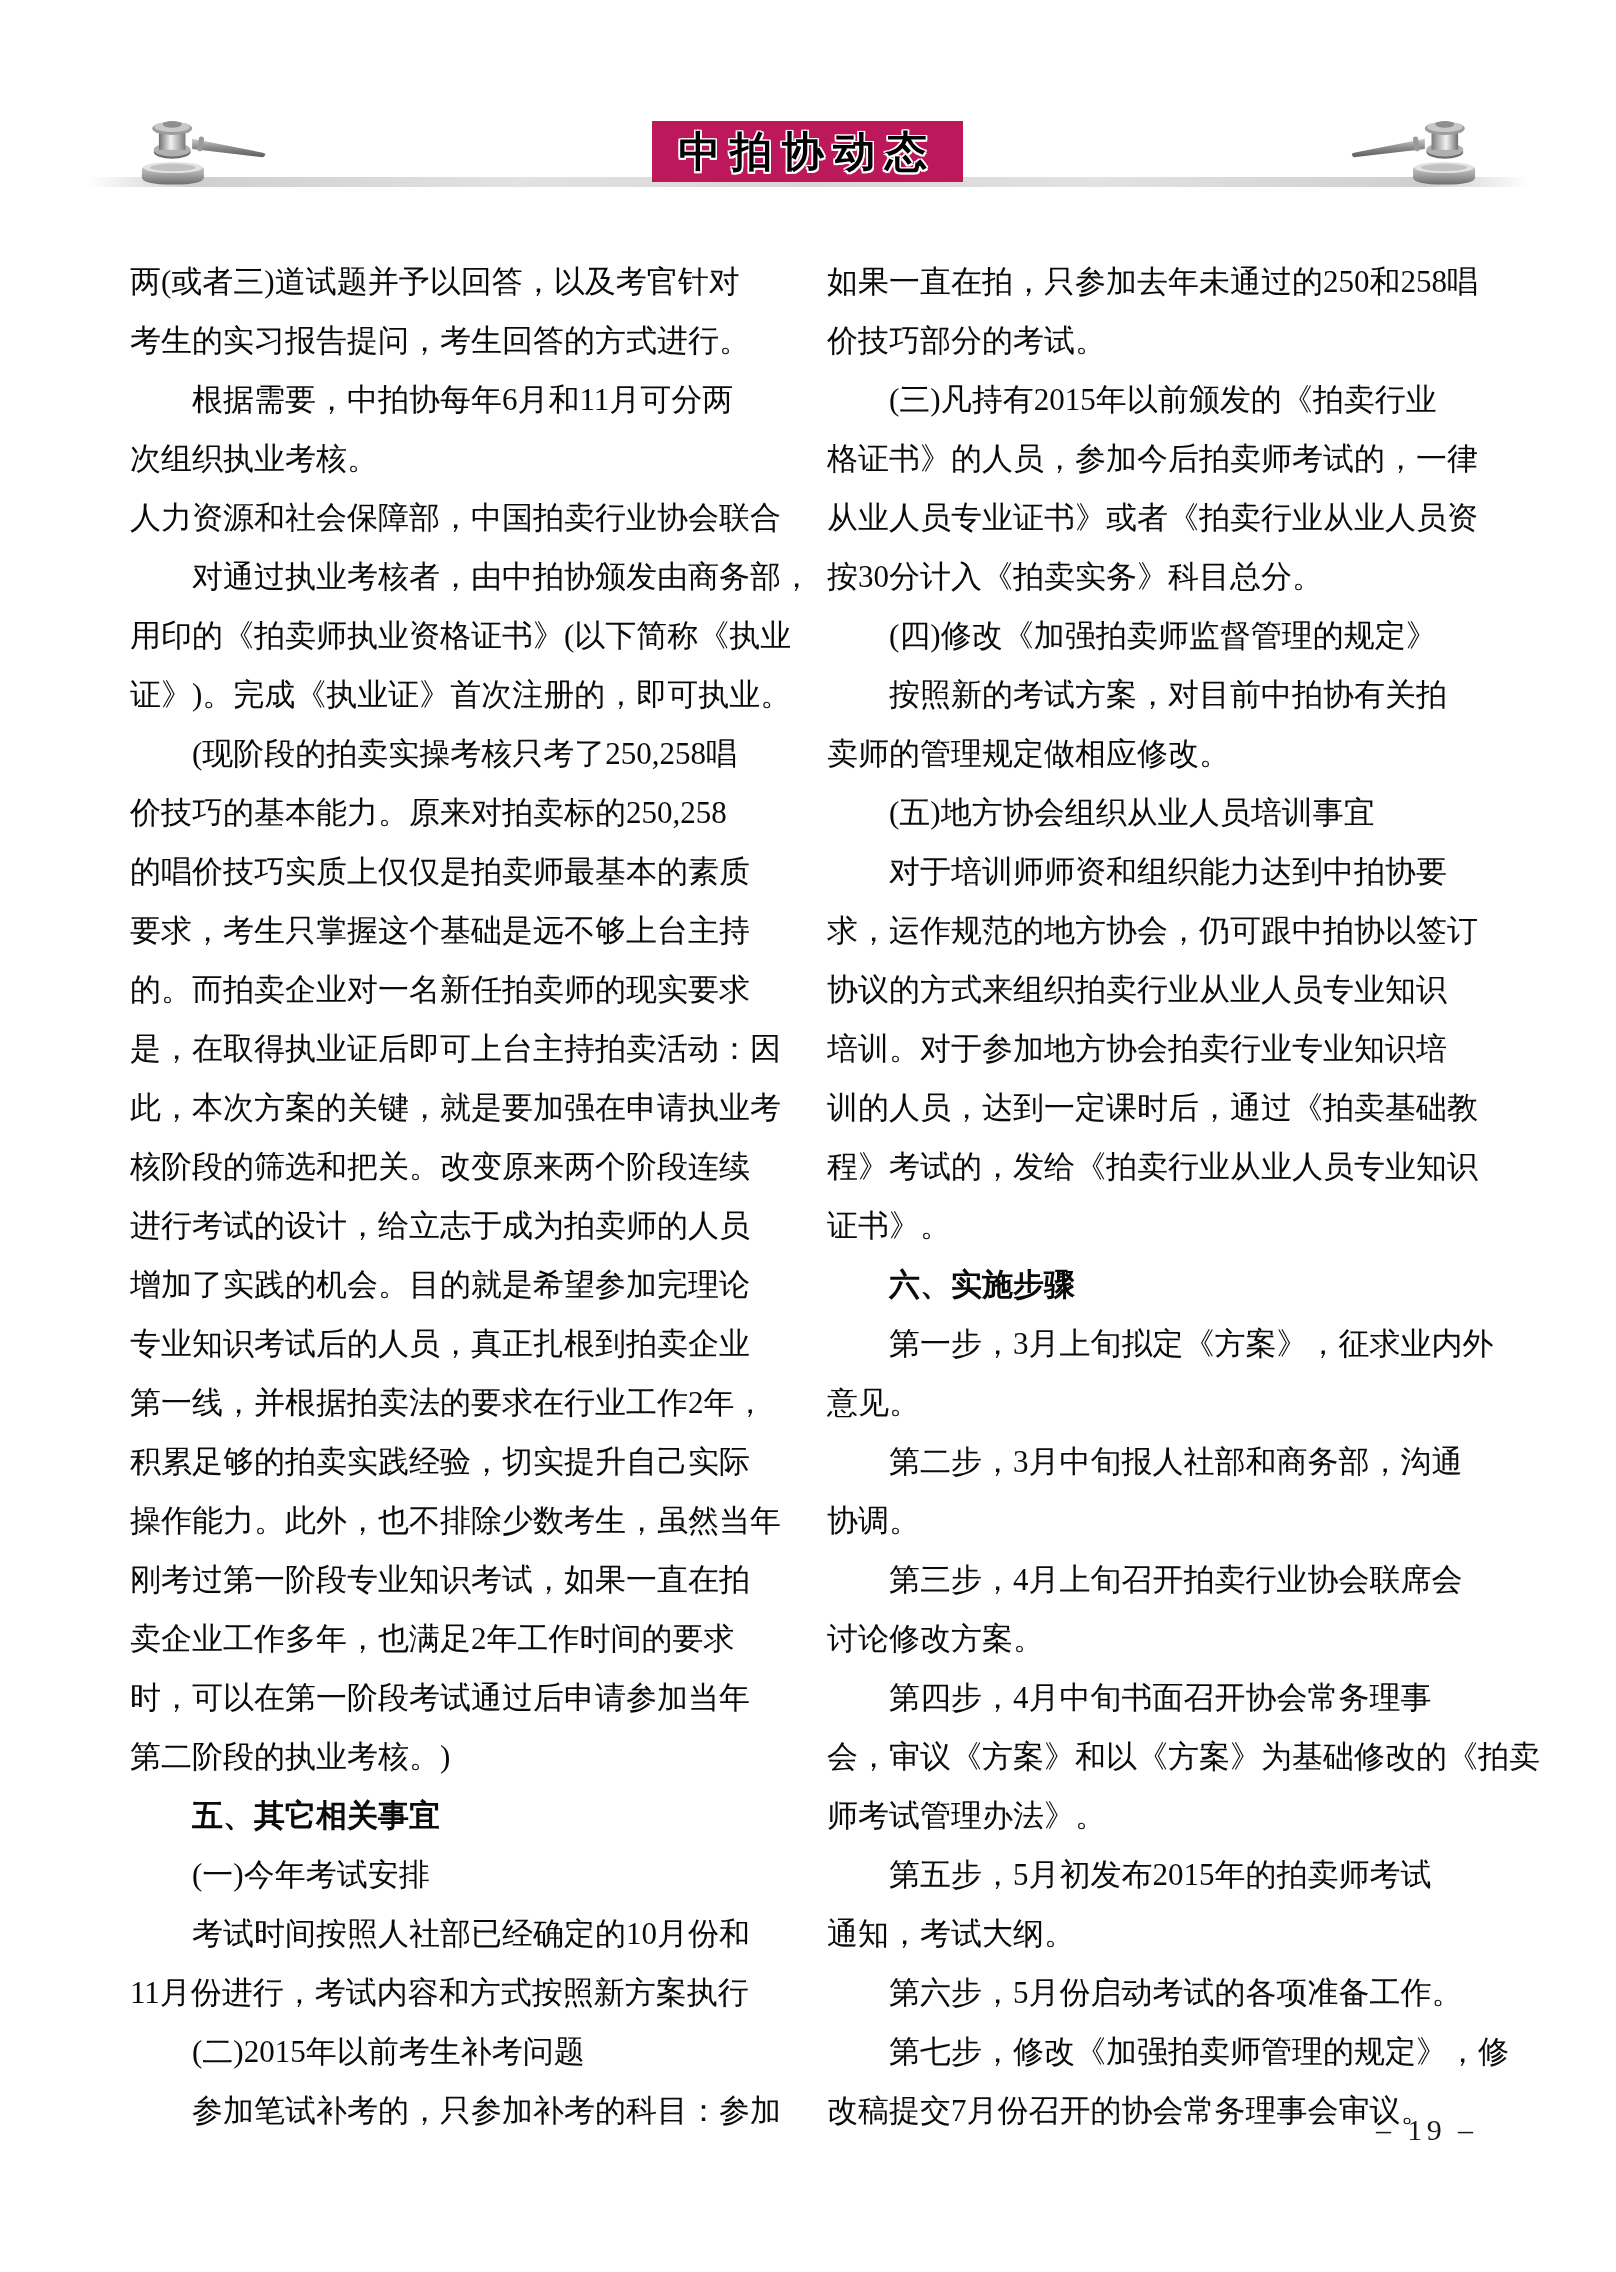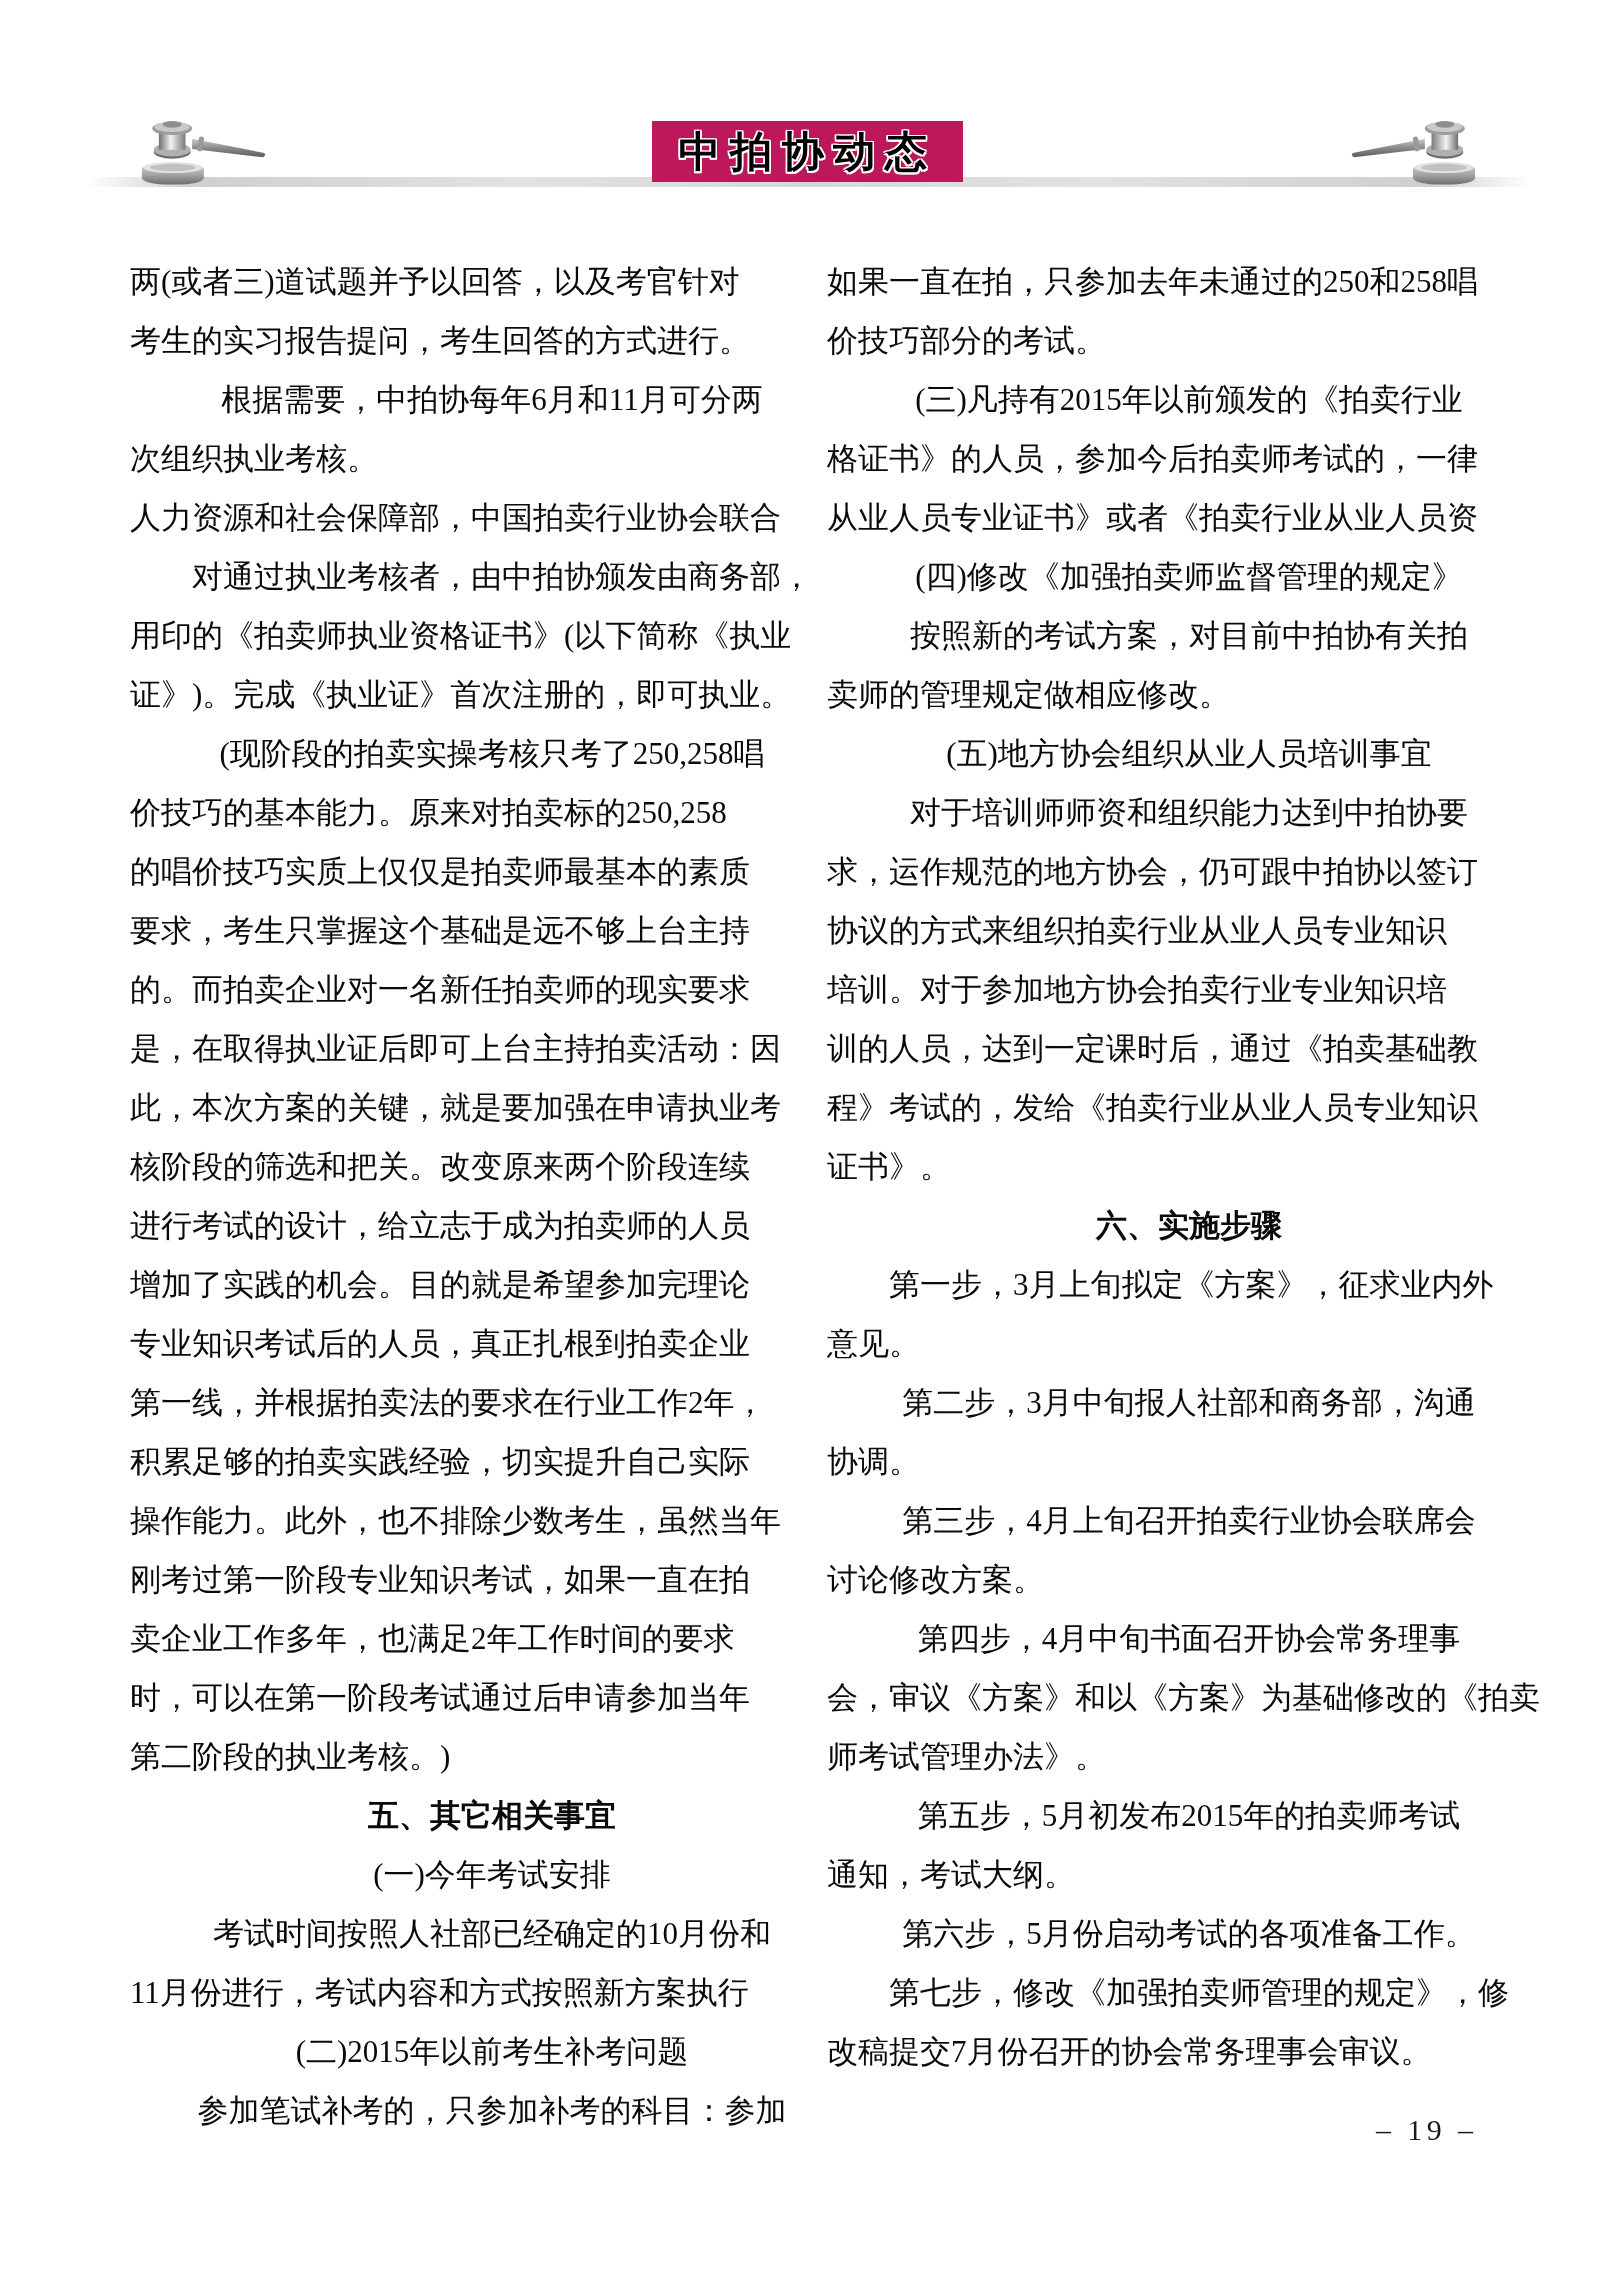--- a/index.html
+++ b/index.html
@@ -37,21 +37,21 @@
   .gavel.right{left:1345px;transform:scaleX(-1);}
   
   .column{
     position:absolute;top:252px;width:662px;
     font-size:31px;line-height:59px;
     white-space:nowrap;
   }
   .column.left{left:130px;}
   .column.right{left:827px;}
   .line{height:59px;}
-  .line.indent{text-indent:2em;text-align:center;}
+  .line.indent{text-indent:2em;}
   .line.heading{
     font-family:"Liberation Sans","DejaVu Sans",sans-serif;
     font-weight:700;
   }
   
   .page-number{
     position:absolute;top:2113px;left:1376px;
     font-size:30px;letter-spacing:4.4px;color:#1a1a1a;
   }
 </style>
@@ -147,20 +147,21 @@
     <div class="line">11月份进行，考试内容和方式按照新方案执行</div>
     <div class="line indent">(二)2015年以前考生补考问题</div>
     <div class="line indent">参加笔试补考的，只参加补考的科目：参加</div>
   </div>
 <div class="column right">
     <div class="line">如果一直在拍，只参加去年未通过的250和258唱</div>
     <div class="line">价技巧部分的考试。</div>
     <div class="line indent">(三)凡持有2015年以前颁发的《拍卖行业</div>
     <div class="line">格证书》的人员，参加今后拍卖师考试的，一律</div>
     <div class="line">从业人员专业证书》或者《拍卖行业从业人员资</div>
+    <div class="line">按30分计入《拍卖实务》科目总分。</div>
     <div class="line indent">(四)修改《加强拍卖师监督管理的规定》</div>
     <div class="line indent">按照新的考试方案，对目前中拍协有关拍</div>
     <div class="line">卖师的管理规定做相应修改。</div>
     <div class="line indent">(五)地方协会组织从业人员培训事宜</div>
     <div class="line indent">对于培训师师资和组织能力达到中拍协要</div>
     <div class="line">求，运作规范的地方协会，仍可跟中拍协以签订</div>
     <div class="line">协议的方式来组织拍卖行业从业人员专业知识</div>
     <div class="line">培训。对于参加地方协会拍卖行业专业知识培</div>
     <div class="line">训的人员，达到一定课时后，通过《拍卖基础教</div>
     <div class="line">程》考试的，发给《拍卖行业从业人员专业知识</div>

